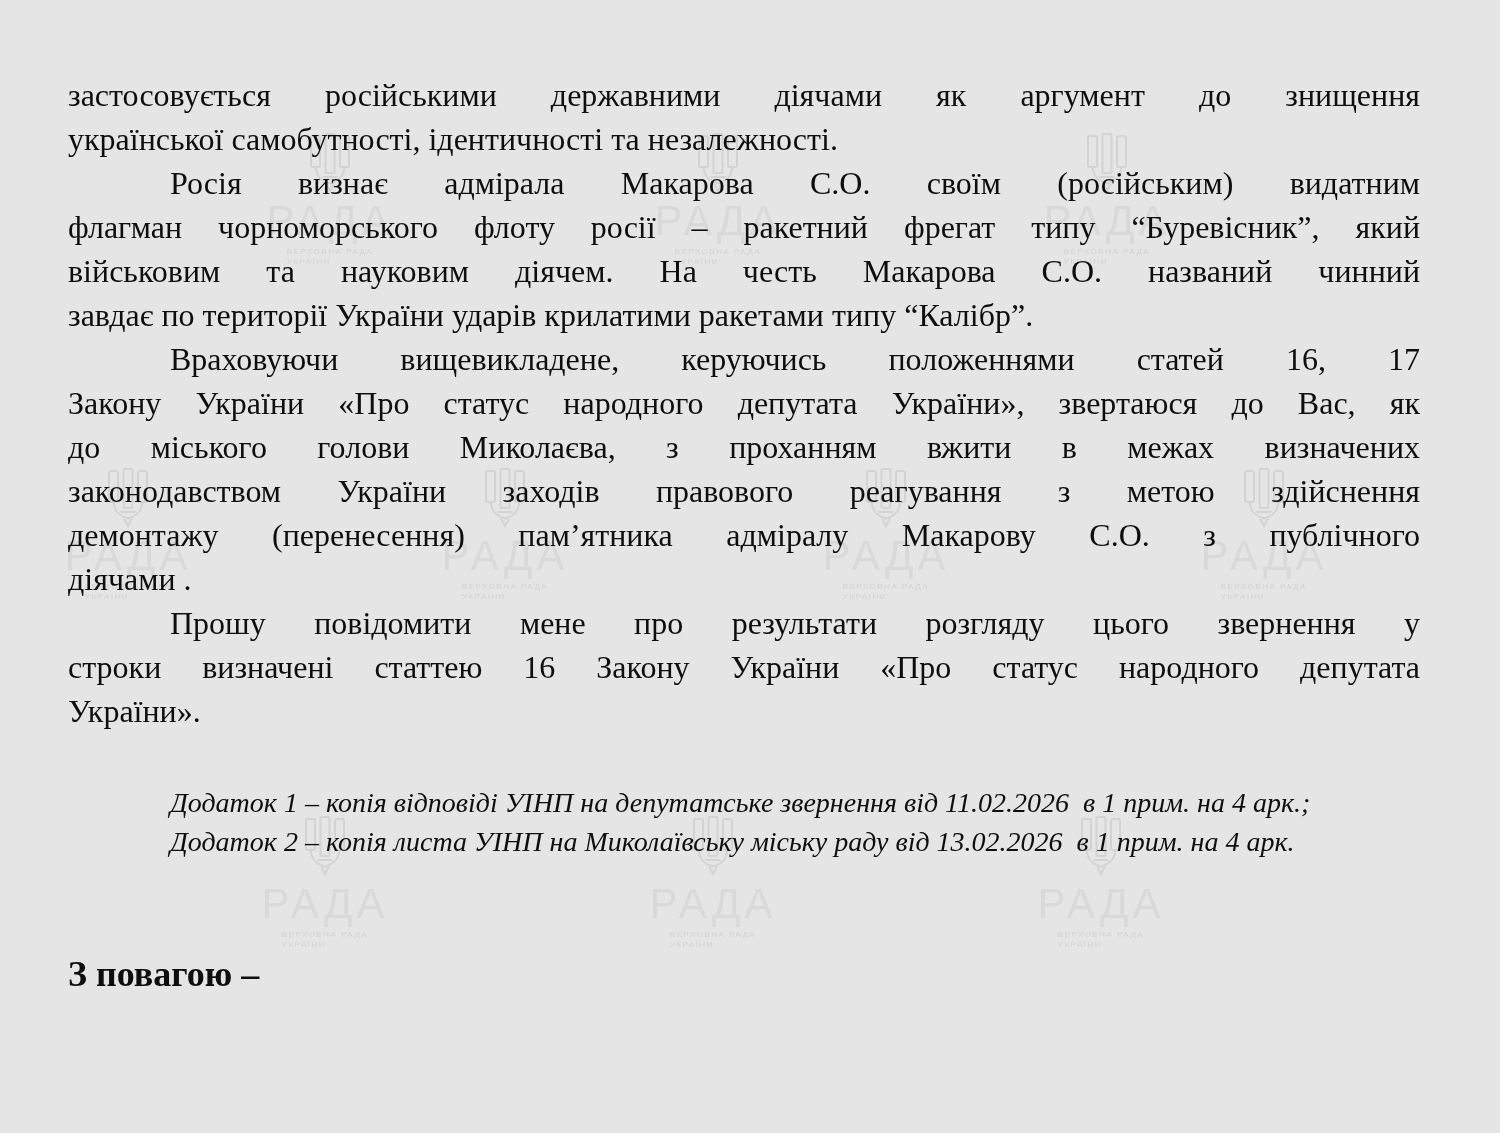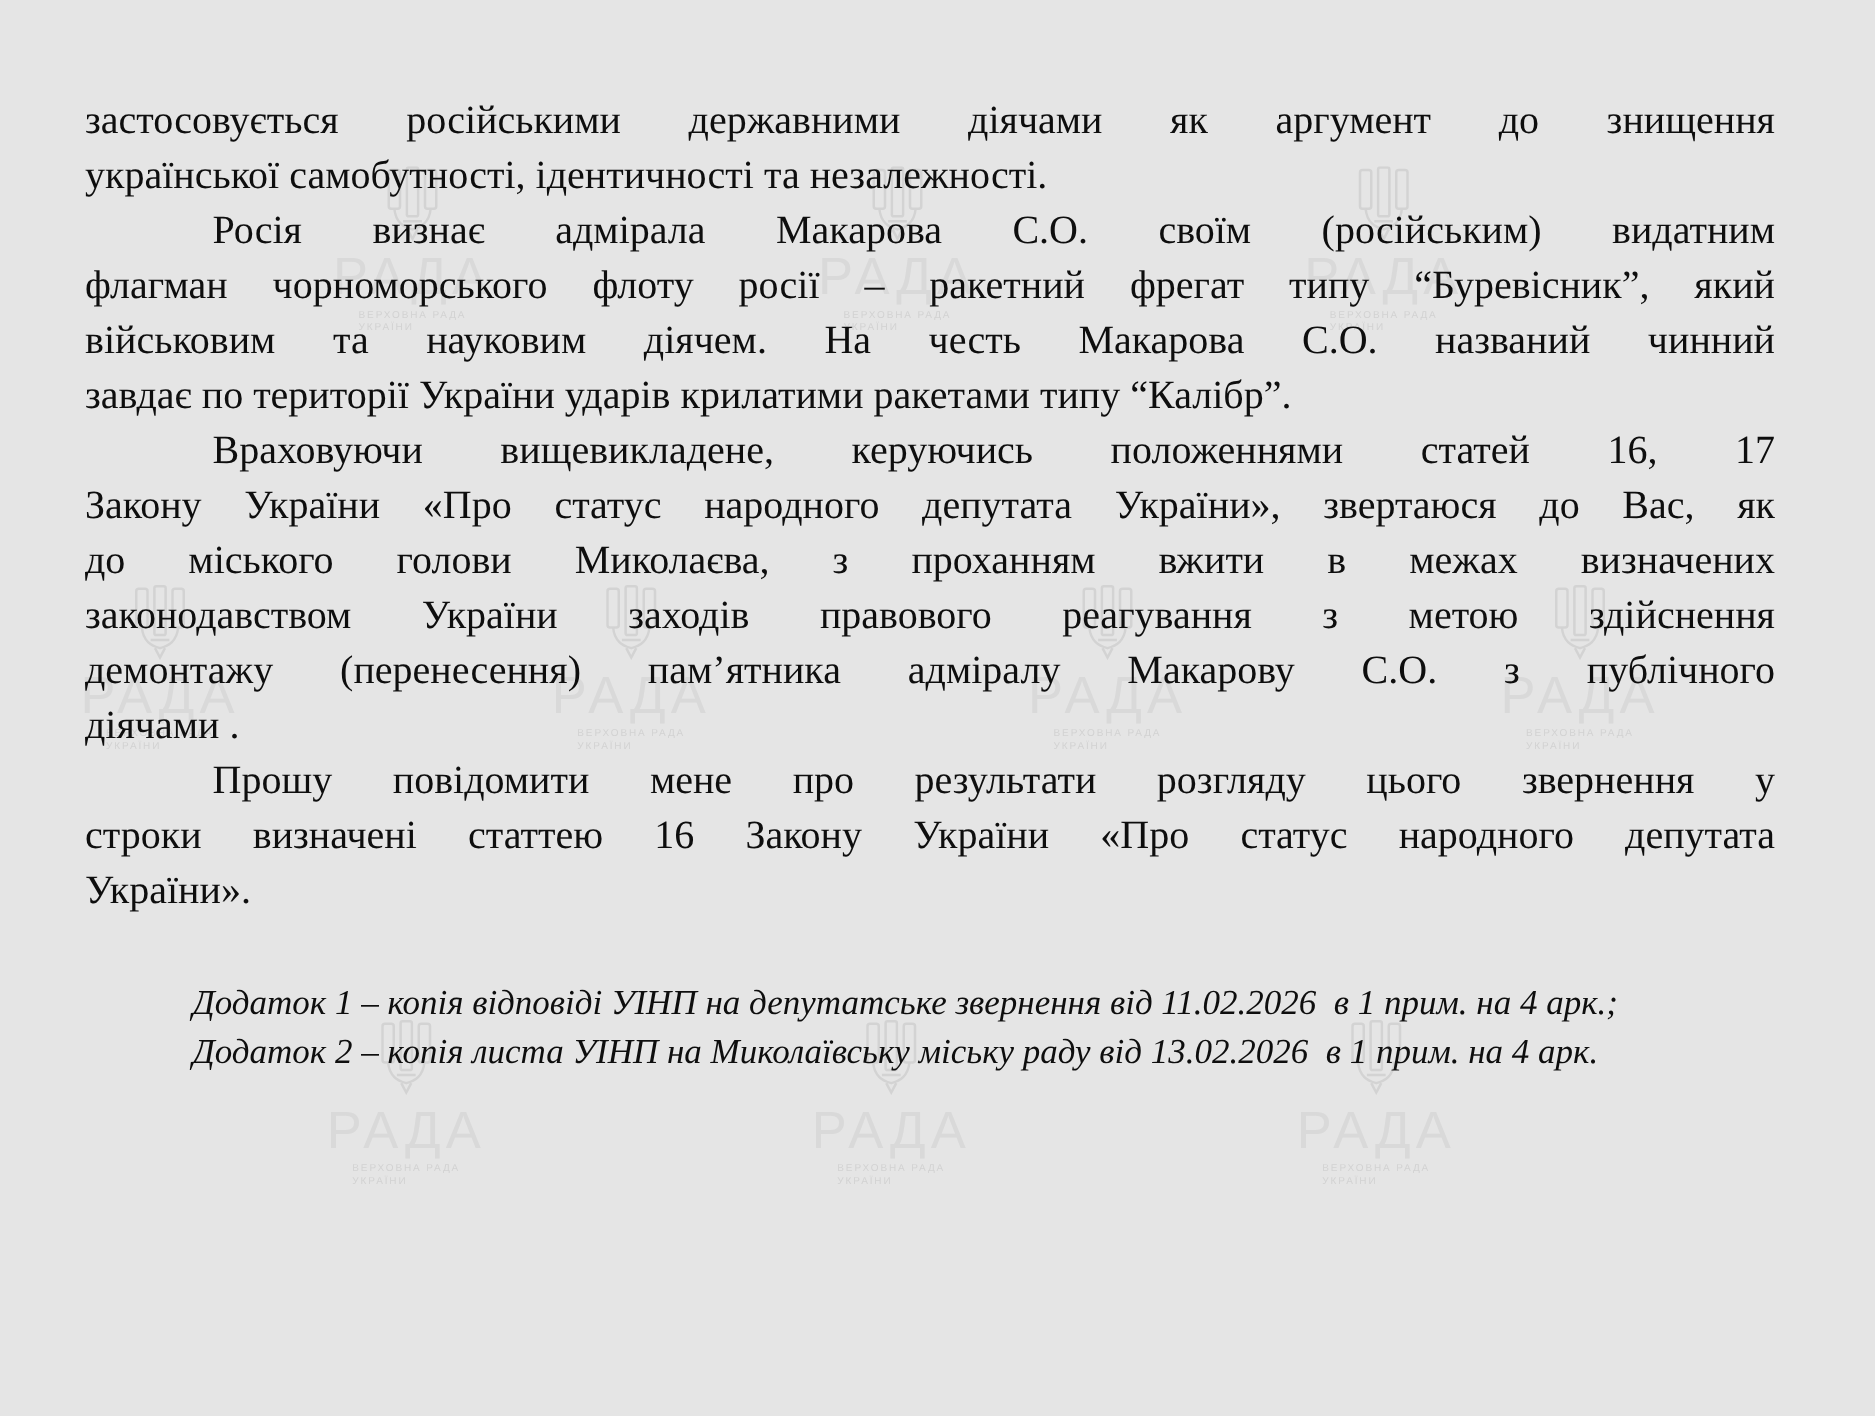--- a/index.html
+++ b/index.html
@@ -34,21 +34,21 @@
   
   .content{position:absolute;left:68px;top:73px;width:1352px;z-index:1;}
   .tline{
     font-size:32px;line-height:44px;
     text-align:justify;text-align-last:justify;
     white-space:normal;
   }
   .tline.lastline{text-align:left;text-align-last:left;}
   .tline.indent{text-indent:102px;}
 
-  .attachments{position:absolute;left:154px;top:783px;width:1262px;z-index:1;}
+  .attachments{position:absolute;left:170px;top:783px;width:1262px;z-index:1;}
   .aline{
     font-style:italic;font-size:28px;line-height:39px;
     white-space:pre-wrap;text-align:left;
   }
 
   .signature{position:absolute;left:68px;top:950px;width:1352px;z-index:1;}
   .sig-closing{font-weight:bold;font-size:36px;line-height:48px;}
   .sig-row{display:flex;justify-content:space-between;align-items:baseline;}
   .sig-title,.sig-name{font-weight:bold;font-size:36px;line-height:48px;}
 </style>
@@ -258,15 +258,16 @@
       <div class="tline lastline">України».</div>
     </div>
   </div>
 
   <div class="attachments">
     <div class="aline">Додаток 1 – копія відповіді УІНП на депутатське звернення від 11.02.2026  в 1 прим. на 4 арк.;</div>
     <div class="aline">Додаток 2 – копія листа УІНП на Миколаївську міську раду від 13.02.2026  в 1 прим. на 4 арк.</div>
   </div>
 
   <div class="signature">
+    <div class="sig-closing">З повагою –</div>
   </div>
 
 </div>
 
 </body></html>

